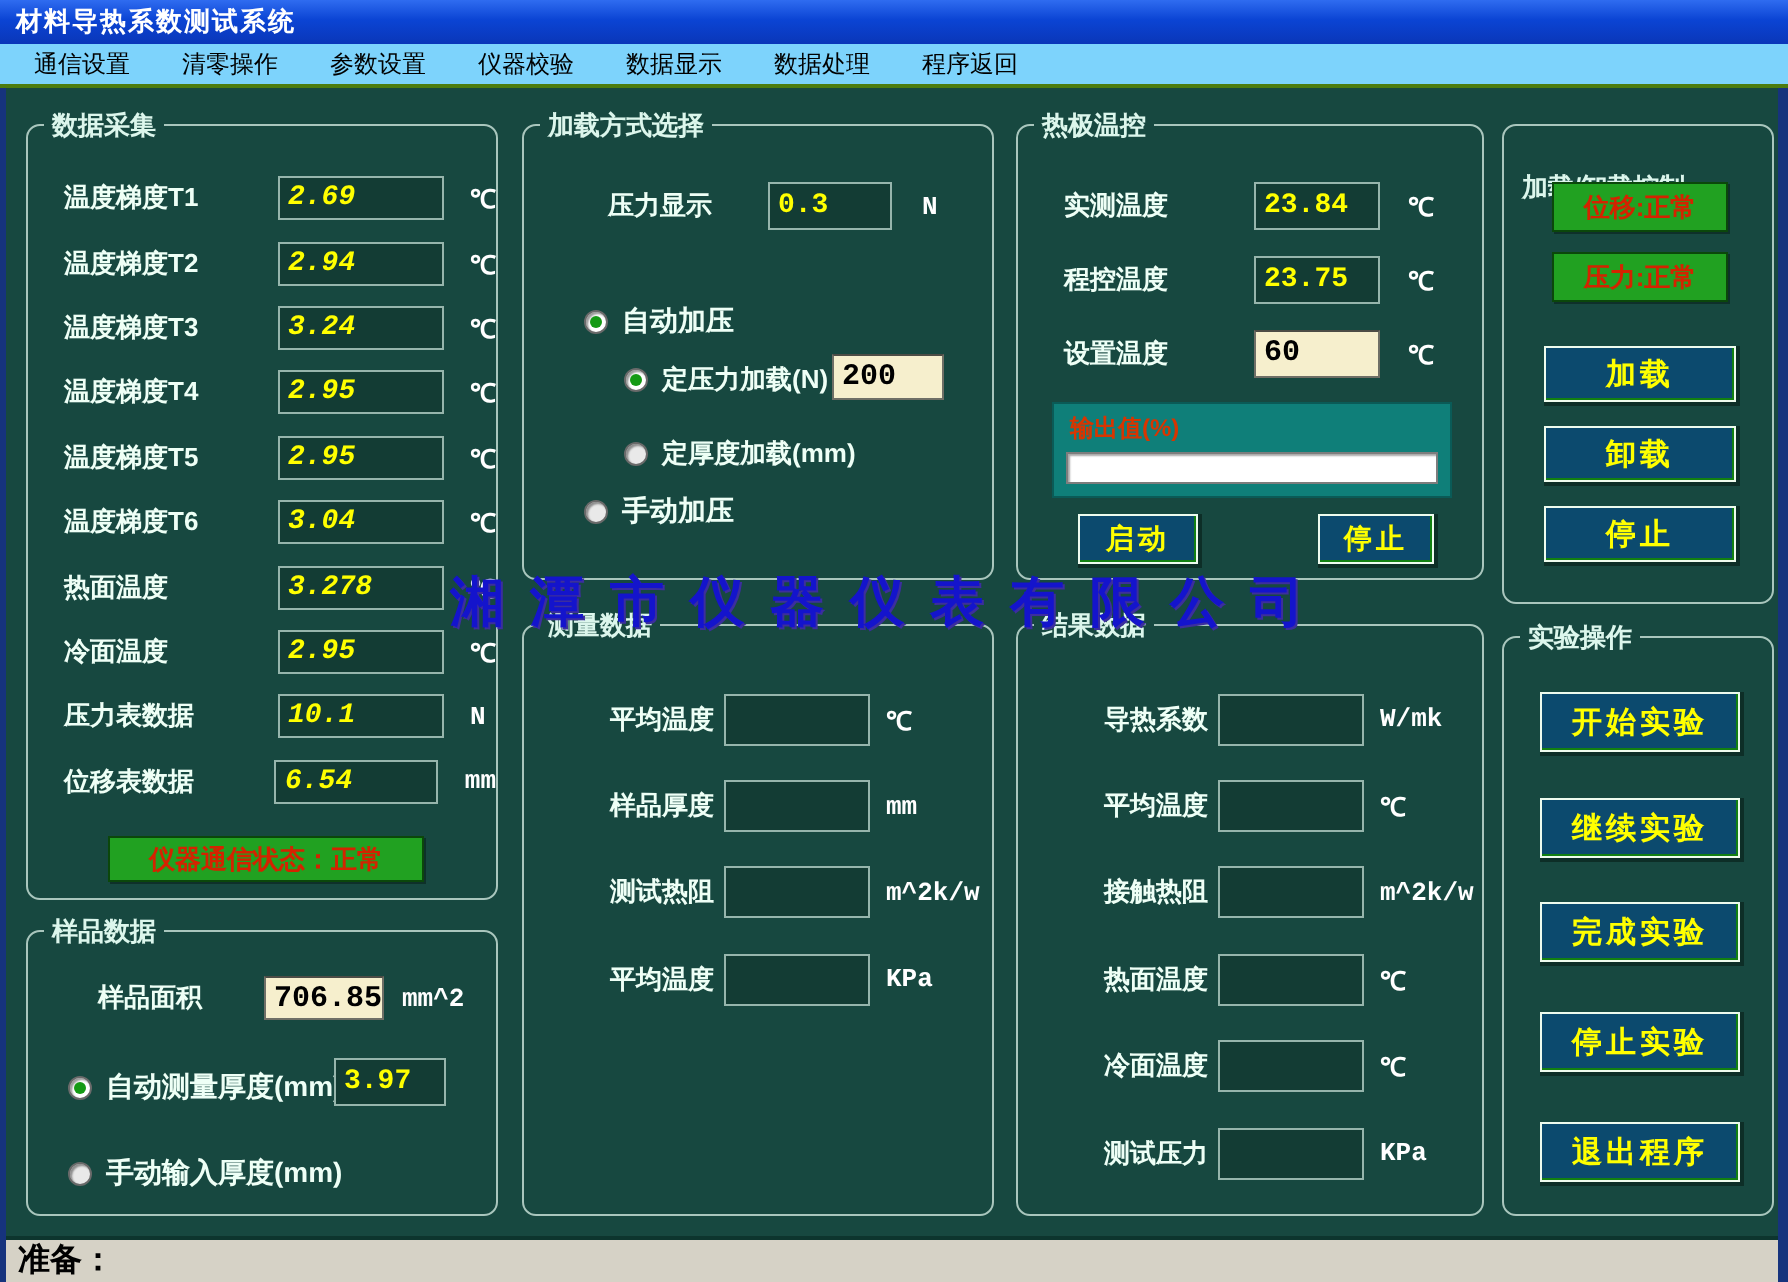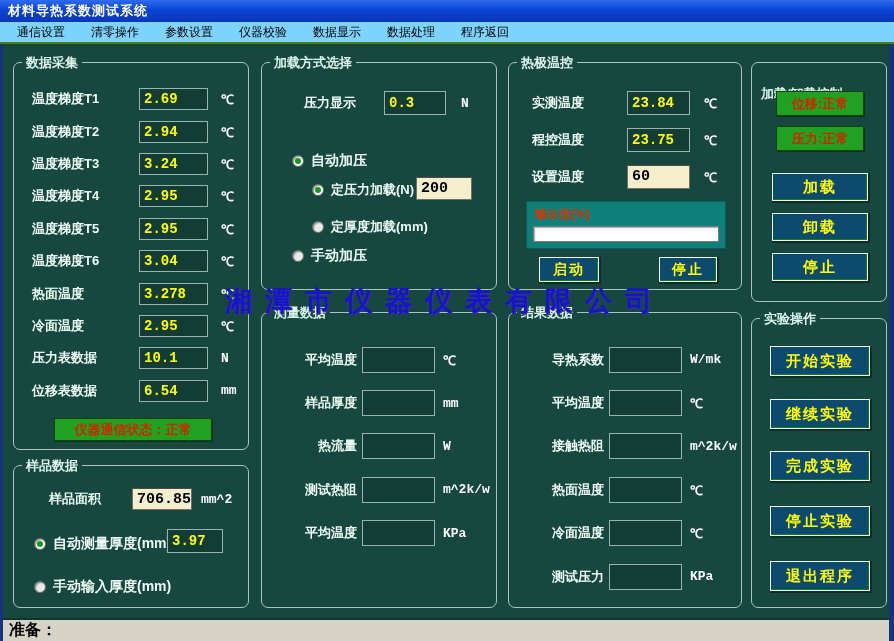--- a/index.html
+++ b/index.html
@@ -31,21 +31,21 @@
   .val { background:#133c34; border:1px solid #96b5ac; color:#ffff00;
     font-family:"Liberation Mono", monospace; font-weight:bold; font-size:14px;
     display:flex; align-items:center; padding-left:4px; overflow:hidden; }
   .unit { color:#ffffff; font-weight:bold; font-size:13px; font-family:"Liberation Mono", monospace; white-space:nowrap; }
   .beige { background:#f6efcd; border:1px solid #6f6f66; border-top-color:#4c4c45;
     color:#000; font-weight:bold; font-family:"Liberation Mono", monospace; font-size:15px; padding-left:4px; }
 
   
   .p1row { display:flex; align-items:center; height:32.4px; padding-left:18px; }
   .p1row .lab { width:107px; }
-  .p1row .val { width:69px; height:22px; }
+  .p1row .val { width:83px; height:22px;font-style:italic; }
   .p1row .unit { margin-left:13px; }
 
   
   .mrow { display:flex; align-items:center; height:43.4px; padding-left:25px; }
   .mrow .lab { width:70px; text-align:right; margin-right:5px; }
   .mrow .val { width:73px; height:26px; margin-left:0; }
   .mrow .unit { margin-left:8px; }
 
   
   .hrow { display:flex; align-items:center; height:37px; padding-left:23px; }
@@ -210,25 +210,20 @@
         <span class="lab">平均温度</span>
         <span class="val"></span>
         <span class="unit">℃</span>
       </div>
       <div class="mrow">
         <span class="lab">样品厚度</span>
         <span class="val"></span>
         <span class="unit">mm</span>
       </div>
       <div class="mrow">
-        <span class="lab">热流量</span>
-        <span class="val"></span>
-        <span class="unit">W</span>
-      </div>
-      <div class="mrow">
         <span class="lab">测试热阻</span>
         <span class="val"></span>
         <span class="unit">m^2k/w</span>
       </div>
       <div class="mrow">
         <span class="lab">平均温度</span>
         <span class="val"></span>
         <span class="unit">KPa</span>
       </div>
     </div>

